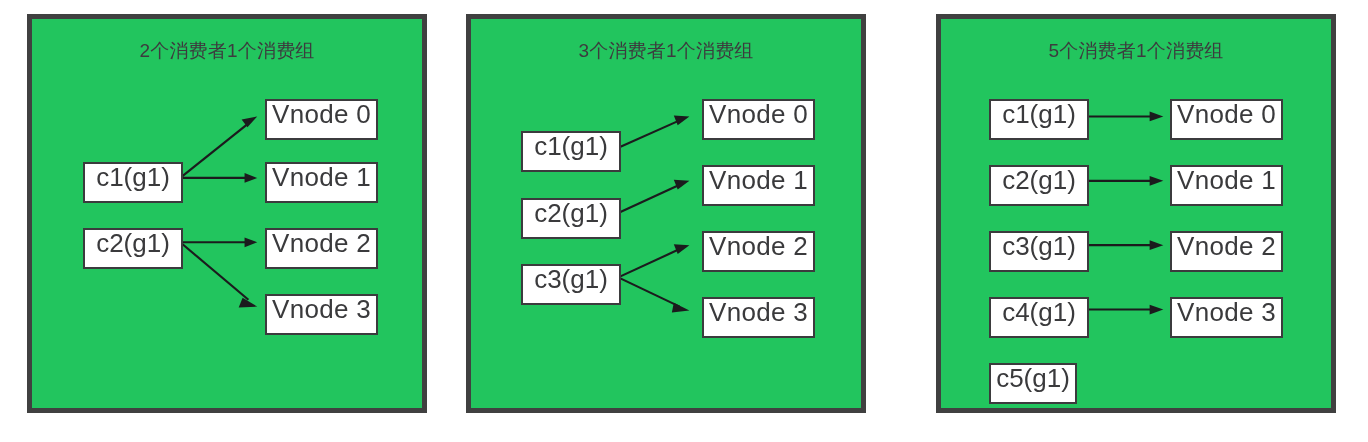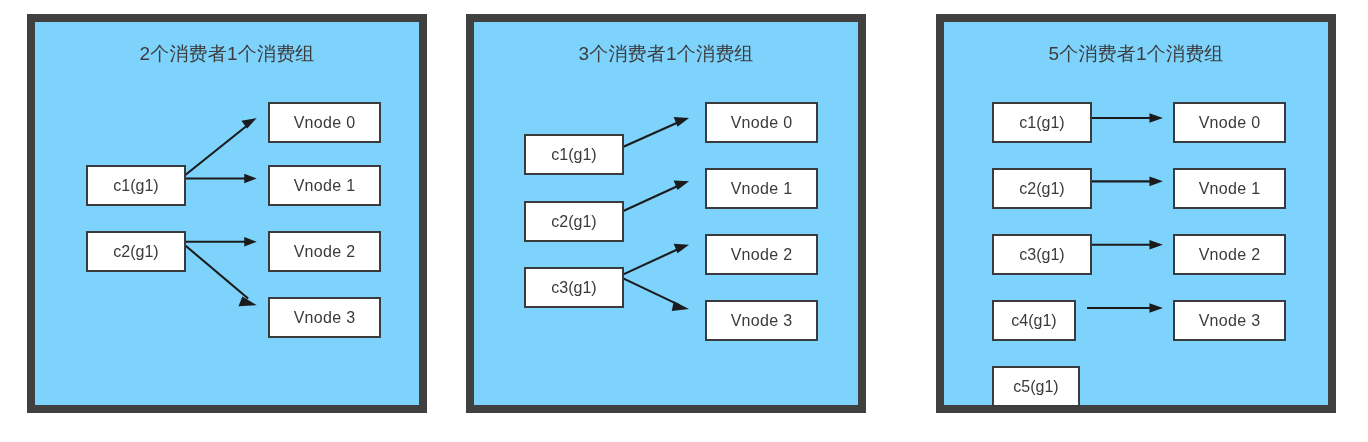--- a/index.html
+++ b/index.html
@@ -17,44 +17,43 @@
   #diagram-root {
     position: absolute;
     left: 0;
     top: 0;
     width: 1368px;
     height: 442px;
   }
   .panel {
     position: absolute;
     box-sizing: border-box;
-    border: 8px solid #404040;
-    background: #7dd3fc;
+    border: 5px solid #404040;
+    background: #22c55e;
   }
   .panel-title {
     position: absolute;
     left: 0;
     right: 0;
     top: 20px;
     text-align: center;
     font-size: 19px;
     line-height: 24px;
     color: #3c3c3e;
     letter-spacing: 0.2px;
     white-space: nowrap;
   }
   .node-box {
     position: absolute;
     box-sizing: border-box;
     border: 2px solid #3b3b3d;
     background: #ffffff;
     display: flex;
-    align-items: center;
     justify-content: center;
-    font-size: 16px;
+    font-size: 26px;
     line-height: 1;
     color: #3a3a3c;
     white-space: nowrap;
   }
   .node-box.consumer { letter-spacing: 0px; }
   .node-box.vnode { letter-spacing: 0.3px; }
   .edge-layer {
     position: absolute;
     left: 0;
     top: 0;
@@ -205,21 +204,21 @@
 
     <div class="node-box consumer" style="left:48px; top:80px; width:100px; height:41px;">
       <span>c1(g1)</span>
     </div>
     <div class="node-box consumer" style="left:48px; top:146px; width:100px; height:41px;">
       <span>c2(g1)</span>
     </div>
     <div class="node-box consumer" style="left:48px; top:212px; width:100px; height:41px;">
       <span>c3(g1)</span>
     </div>
-    <div class="node-box consumer" style="left:48px; top:278px; width:84px; height:41px;">
+    <div class="node-box consumer" style="left:48px; top:278px; width:100px; height:41px;">
       <span>c4(g1)</span>
     </div>
     <div class="node-box consumer" style="left:48px; top:344px; width:88px; height:41px;">
       <span>c5(g1)</span>
     </div>
 
     <div class="node-box vnode" style="left:229px; top:80px; width:113px; height:41px;">
       <span>Vnode 0</span>
     </div>
     <div class="node-box vnode" style="left:229px; top:146px; width:113px; height:41px;">

